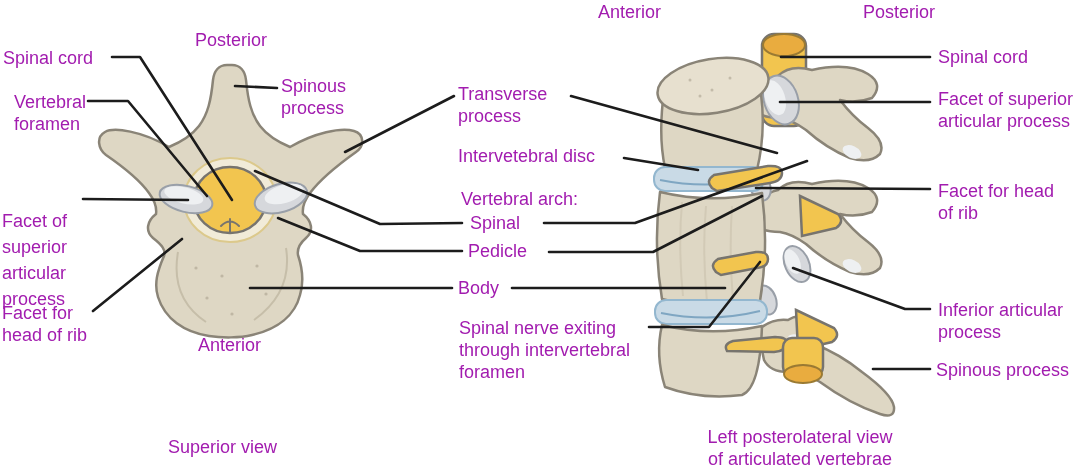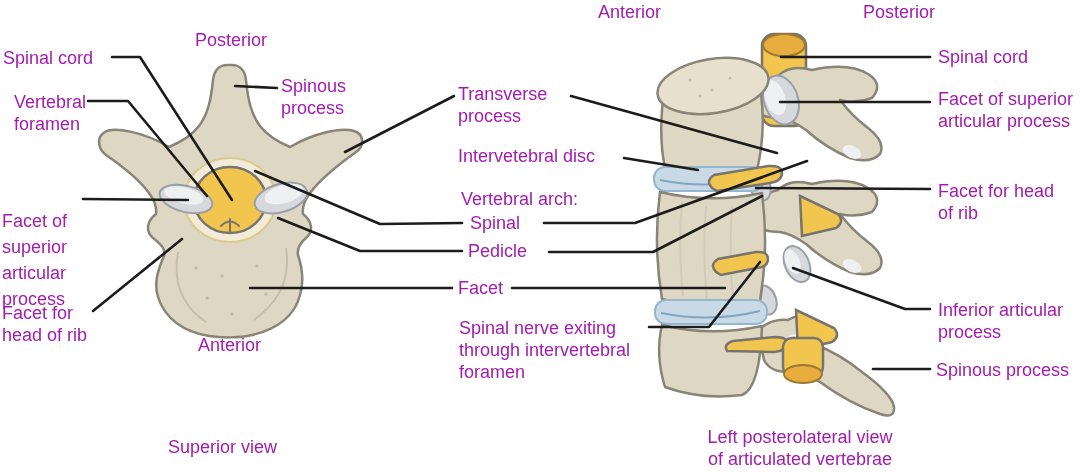--- a/index.html
+++ b/index.html
@@ -194,21 +194,21 @@
 head of rib</div>
   <div class="lbl" style="left:198px;top:334px;">Anterior</div>
   <div class="lbl caption" style="left:168px;top:424px;margin-top:12px;">Superior view</div>
 
   <div class="lbl" style="left:458px;top:83px;">Transverse
 process</div>
   <div class="lbl" style="left:461px;top:188px;">Vertebral arch:</div>
   <div class="lbl" style="left:458px;top:145px;">Intervetebral disc</div>
   <div class="lbl" style="left:470px;top:212px;">Spinal</div>
   <div class="lbl" style="left:468px;top:240px;">Pedicle</div>
-  <div class="lbl" style="left:458px;top:277px;">Facet</div>
+  <div class="lbl" style="left:458px;top:277px;">Body</div>
   <div class="lbl" style="left:459px;top:317px;">Spinal nerve exiting
 through intervertebral
 foramen</div>
 
   <div class="lbl" style="left:598px;top:1px;">Anterior</div>
   <div class="lbl" style="left:863px;top:1px;">Posterior</div>
   <div class="lbl" style="left:938px;top:46px;">Spinal cord</div>
   <div class="lbl" style="left:938px;top:180px;">Facet for head
 of rib</div>
   <div class="lbl" style="left:938px;top:88px;">Facet of superior

